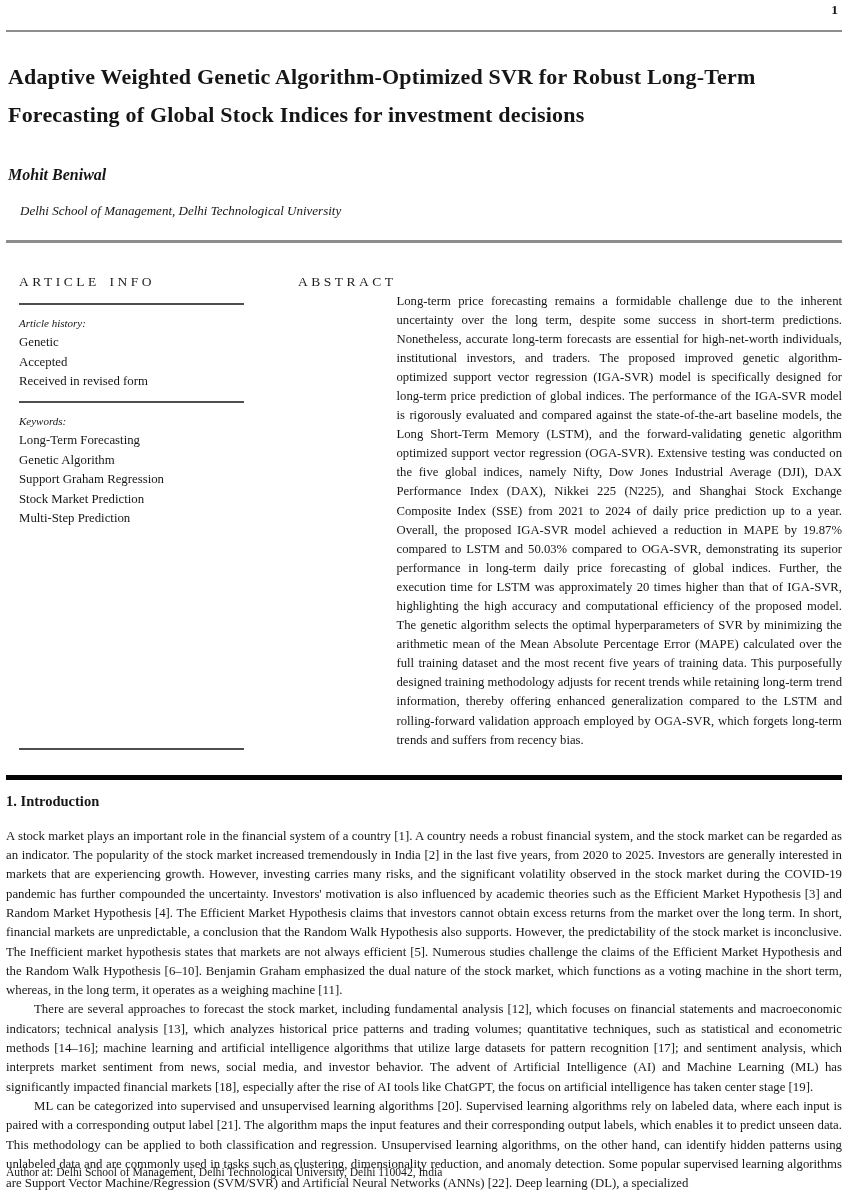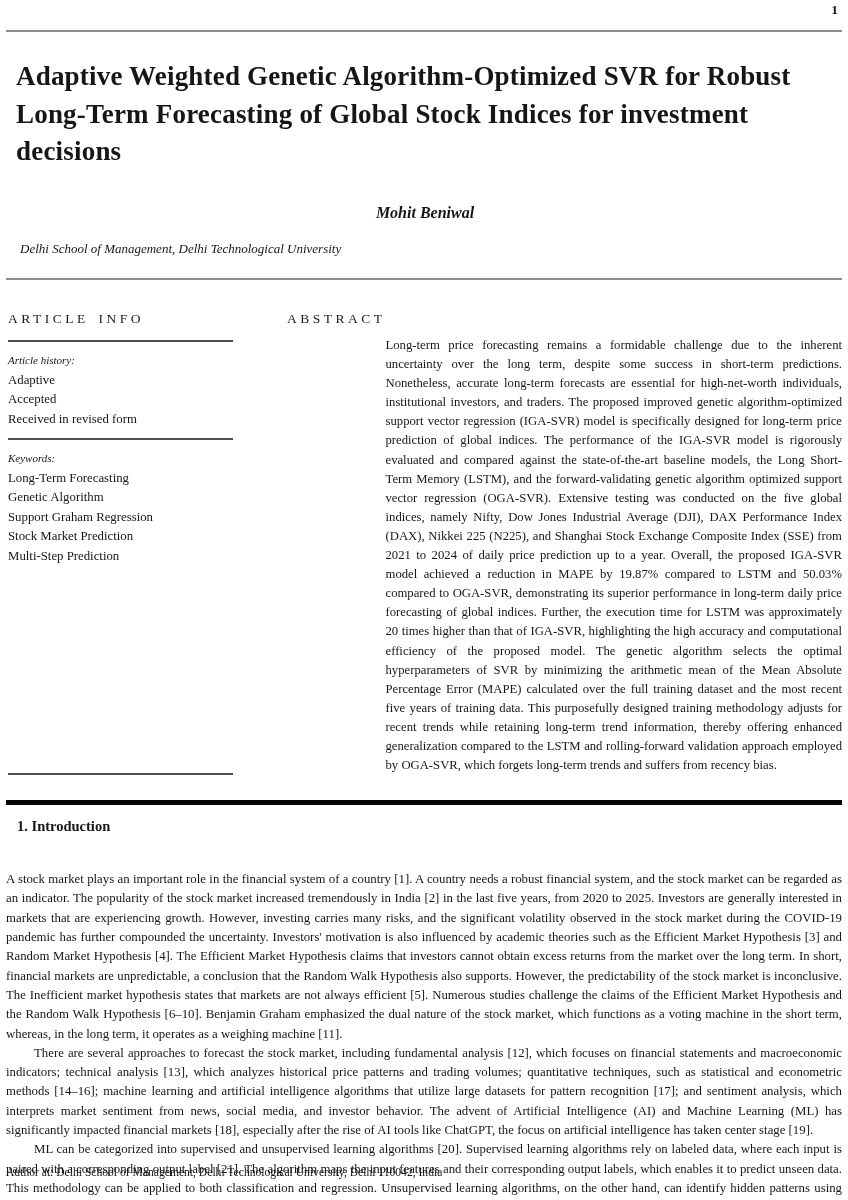--- a/index.html
+++ b/index.html
@@ -18,47 +18,46 @@
     padding-top:2px;
     text-align:right;
     font-size:13.5px;
     font-weight:bold;
     height:18px;
     padding-right:4px;
   }
   .rule-gray{height:2px;background:#8d8d8d;border:none;margin:0;}
   .top-rule{margin-top:10px;}
   .title{
-    margin:26px 0 0 10px;
-    font-size:27px;
+    margin:26px 0 0 2px;
+    font-size:22px;
     font-weight:bold;
     line-height:37.5px;
     letter-spacing:0.2px;
   }
   .author{
     margin:33px 0 0 2px;
     font-size:16px;
     font-weight:bold;
     font-style:italic;
-    text-align:center;
   }
   .affiliation{
     margin:19px 0 0 14px;
     font-size:13px;
     font-style:italic;
   }
   .rule-under-affil{margin-top:21px;height:2.5px;}
   .columns{
     display:flex;
     margin-top:31px;
     align-items:stretch;
   }
   .left-col{
     width:225px;
-    margin-left:2px;
+    margin-left:13px;
     display:flex;
     flex-direction:column;
     flex:none;
   }
   .right-col{
     flex:1;
     margin-left:54px;
     display:flex;
     flex-direction:row;
   }
@@ -75,41 +74,41 @@
     margin-top:9px;
     line-height:19.5px;
   }
   .info-item{
     font-size:12.8px;
     line-height:19.5px;
   }
   .mid-rule{height:2px;background:#4e4e4e;margin-top:9px;}
   .bottom-rule{height:2px;background:#4e4e4e;margin-top:auto;}
   .abstract-text{
-    margin-top:25px;
+    margin-top:18px;
     font-size:12.7px;
     line-height:19.1px;
     text-align:justify;
     text-align-last:left;
   }
   .abstract-bottom-rule{height:2px;background:#4e4e4e;margin-top:3px;}
   .thick-bar{height:5px;background:#050505;margin-top:25px;}
   .section-heading{
-    margin:13px 0 0 11px;
+    margin:13px 0 0 0;
     font-size:14.5px;
     font-weight:bold;
   }
   .body-text p{
     margin:0;
     font-size:12.8px;
     line-height:19.3px;
     text-align:justify;
     text-align-last:left;
   }
-  .body-text p.first{margin-top:35px;}
+  .body-text p.first{margin-top:17px;}
   .body-text p.indent{text-indent:28px;}
   .footnote{
     position:absolute;
     left:6px;
     right:6px;
     bottom:20px;
     font-size:11.6px;
     line-height:15px;
   }
 </style>
@@ -128,21 +127,21 @@
 
   <hr class="rule-gray rule-under-affil">
 
   <div class="columns">
 
     <div class="left-col">
       <div class="col-heading">ARTICLE INFO</div>
       <div class="heading-rule"></div>
 
       <div class="info-label">Article history:</div>
-      <div class="info-item">Adaptive</div>
+      <div class="info-item">Genetic</div>
       <div class="info-item">Accepted</div>
       <div class="info-item">Received in revised form</div>
 
       <div class="mid-rule"></div>
 
       <div class="info-label">Keywords:</div>
       <div class="info-item">Long-Term Forecasting</div>
       <div class="info-item">Genetic Algorithm</div>
       <div class="info-item">Support Graham Regression</div>
       <div class="info-item">Stock Market Prediction</div>

